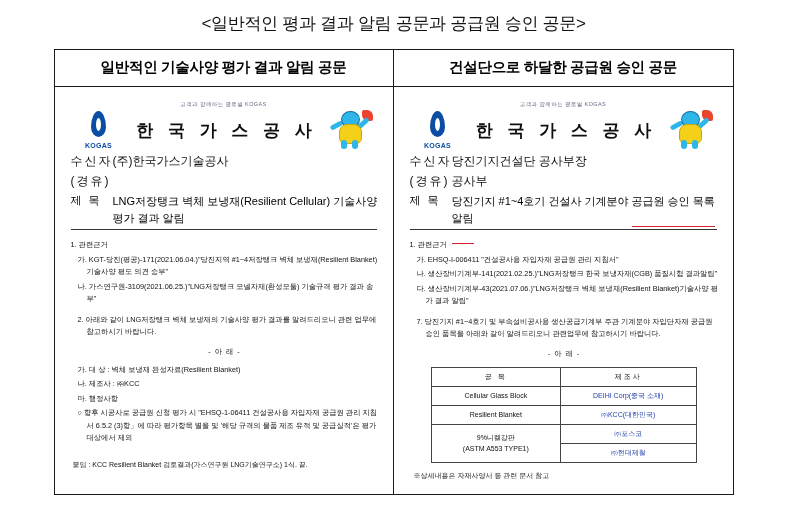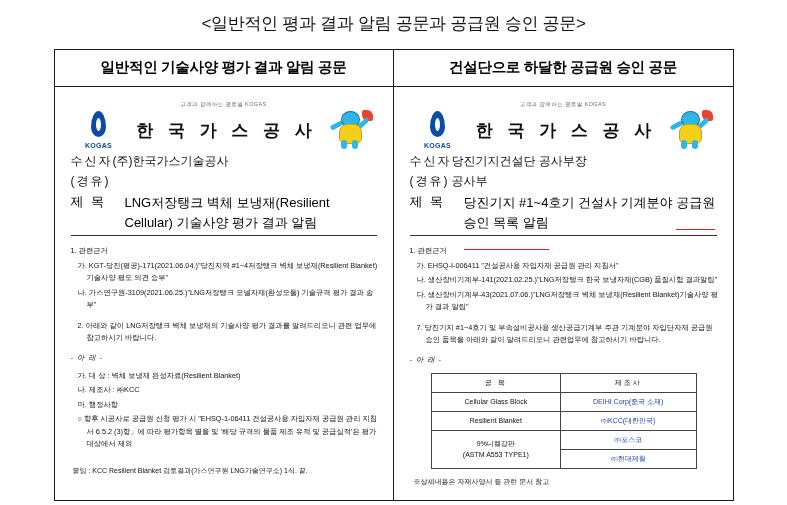--- a/index.html
+++ b/index.html
@@ -191,24 +191,23 @@
   .field-label {
     width: 42px;
     flex: 0 0 42px;
     letter-spacing: 2px;
   }
   .field-value {
     flex: 1;
   }
   .subject-row {
     display: flex;
-    font-size: 13px;
+    font-size: 11px;
     margin-top: 3px;
     padding-left: 2px;
-    gap: 12px;
   }
   .subject-label {
     width: 42px;
     flex: 0 0 42px;
     letter-spacing: 2px;
   }
   .subject-value {
     flex: 1;
     line-height: 1.5;
   }
@@ -225,24 +224,23 @@
     padding-left: 2px;
     color: #111;
   }
   .p {
     margin: 0 0 2px 0;
   }
   .ind1 { padding-left: 7px; }
   .ind2 { padding-left: 15px; }
   .gap { height: 6px; }
   .center {
-    text-align: left;
+    text-align: center;
     letter-spacing: 1px;
     margin: 7px 0 5px;
-    font-style: italic;
   }
   .hang {
     text-indent: -9px;
     padding-left: 16px;
   }
 
   
   .inner-table {
     width: 86%;
     margin: 6px auto 0;

